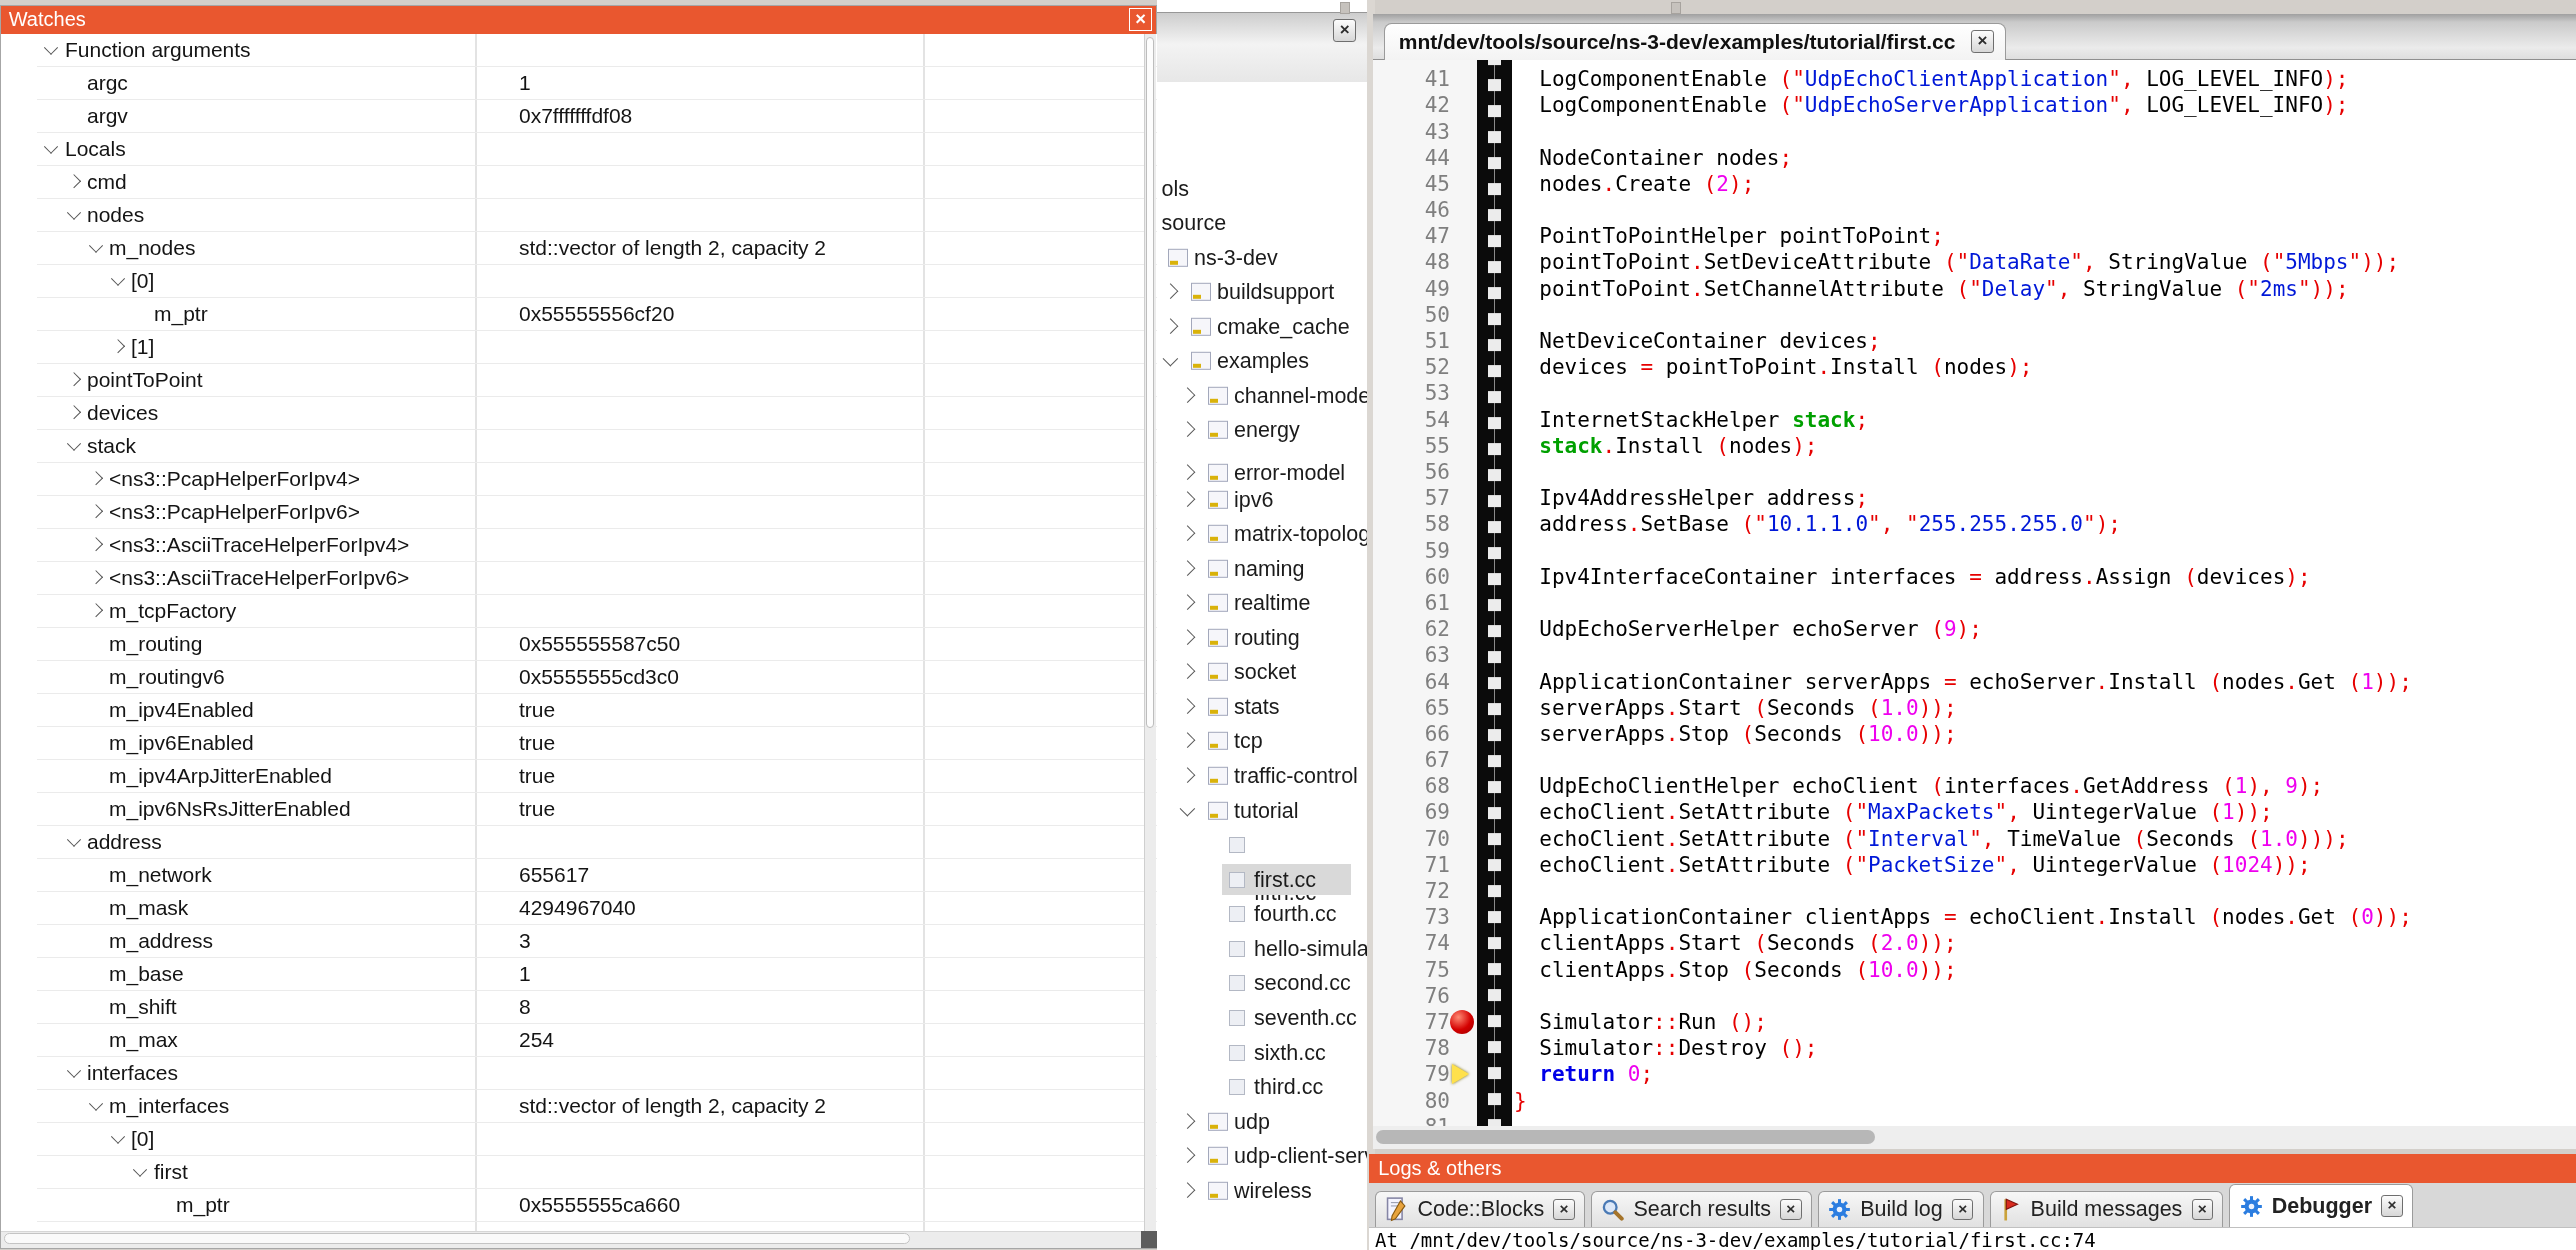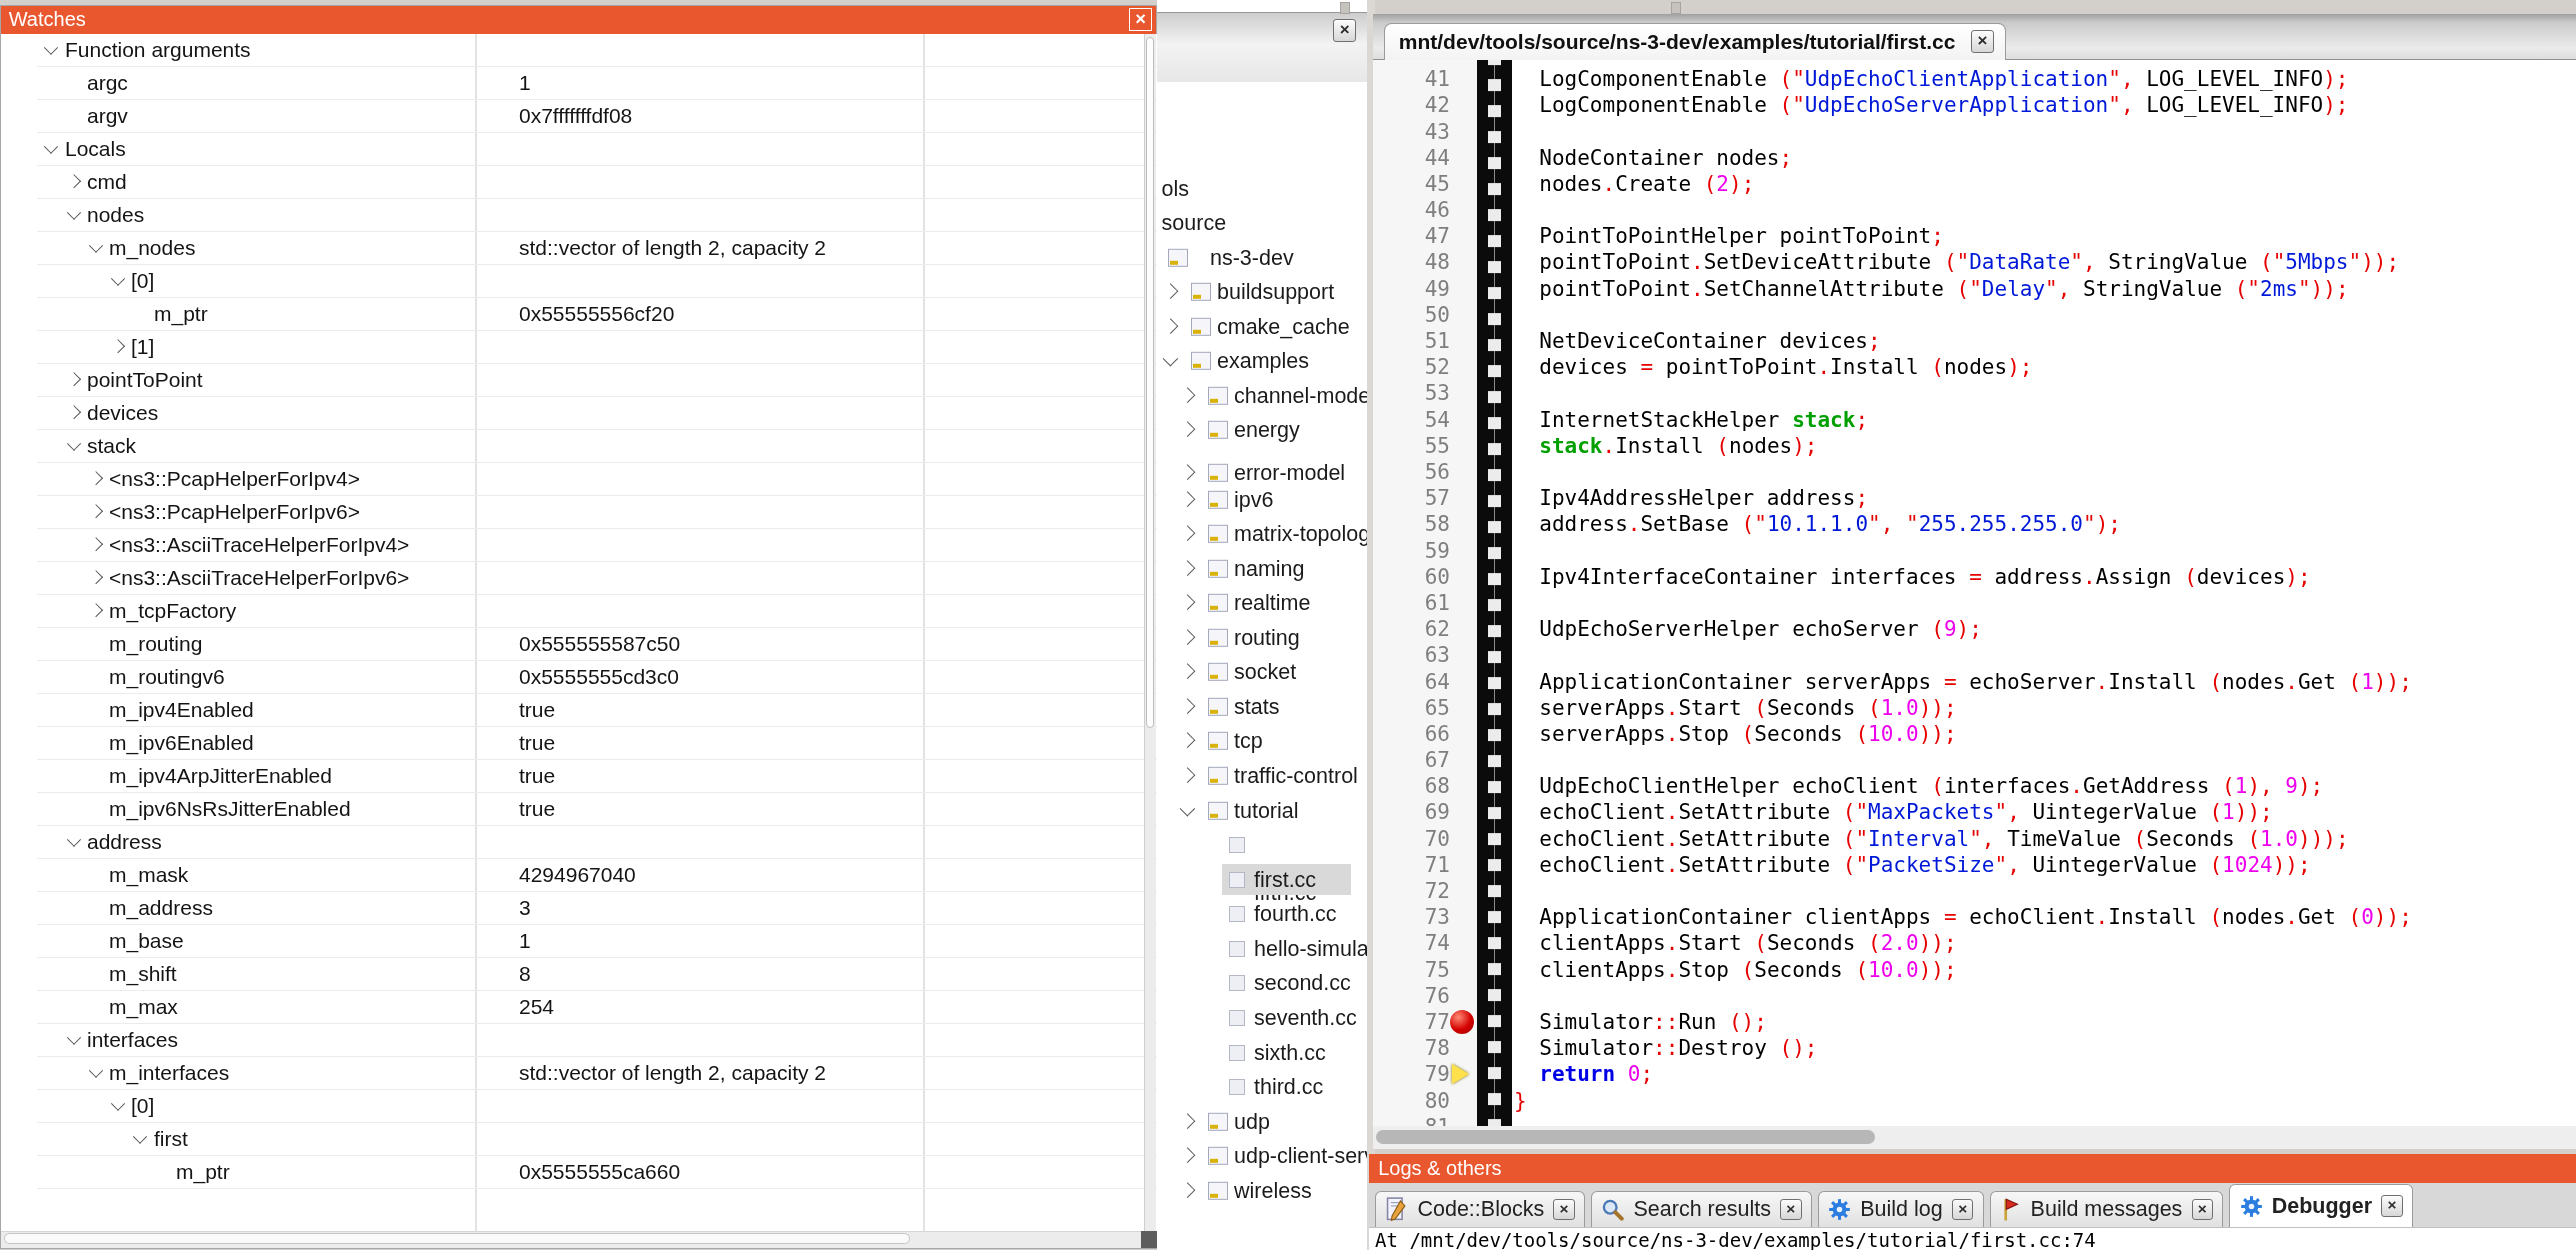--- a/index.html
+++ b/index.html
@@ -210,20 +210,24 @@
           </div>
           <div class="w-row">
             <span class="w-name" style="left: 72px;">m_ipv6NsRsJitterEnabled</span>
             <span class="w-val">true</span>
           </div>
           <div class="w-row">
             <span class="chev o" style="left: 31.5px;"></span>
             <span class="w-name" style="left: 50px;">address</span>
           </div>
           <div class="w-row">
+            <span class="w-name" style="left: 72px;">m_network</span>
+            <span class="w-val">655617</span>
+          </div>
+          <div class="w-row">
             <span class="w-name" style="left: 72px;">m_mask</span>
             <span class="w-val">4294967040</span>
           </div>
           <div class="w-row">
             <span class="w-name" style="left: 72px;">m_address</span>
             <span class="w-val">3</span>
           </div>
           <div class="w-row">
             <span class="w-name" style="left: 72px;">m_base</span>
             <span class="w-val">1</span>
@@ -274,21 +278,21 @@
     </div>
     <div id="t-rows">
         <div class="t-row" style="top: 171px;">
           <span class="t-label" style="left: 4.6px;">ols</span>
         </div>
         <div class="t-row" style="top: 205px;">
           <span class="t-label" style="left: 4.6px;">source</span>
         </div>
         <div class="t-row" style="top: 240px;">
           <span class="ic-dir" style="left: 10.8px;"></span>
-          <span class="t-label" style="left: 37px; margin-left: 16px;">ns-3-dev</span>
+          <span class="t-label" style="left: 37px;">ns-3-dev</span>
         </div>
         <div class="t-row" style="top: 274px;">
           <span class="t-chev c" style="left: 7.7px;"></span>
           <span class="ic-dir" style="left: 34px;"></span>
           <span class="t-label" style="left: 60px;">buildsupport</span>
         </div>
         <div class="t-row" style="top: 309px;">
           <span class="t-chev c" style="left: 7.7px;"></span>
           <span class="ic-dir" style="left: 34px;"></span>
           <span class="t-label" style="left: 60px;">cmake_cache</span>

